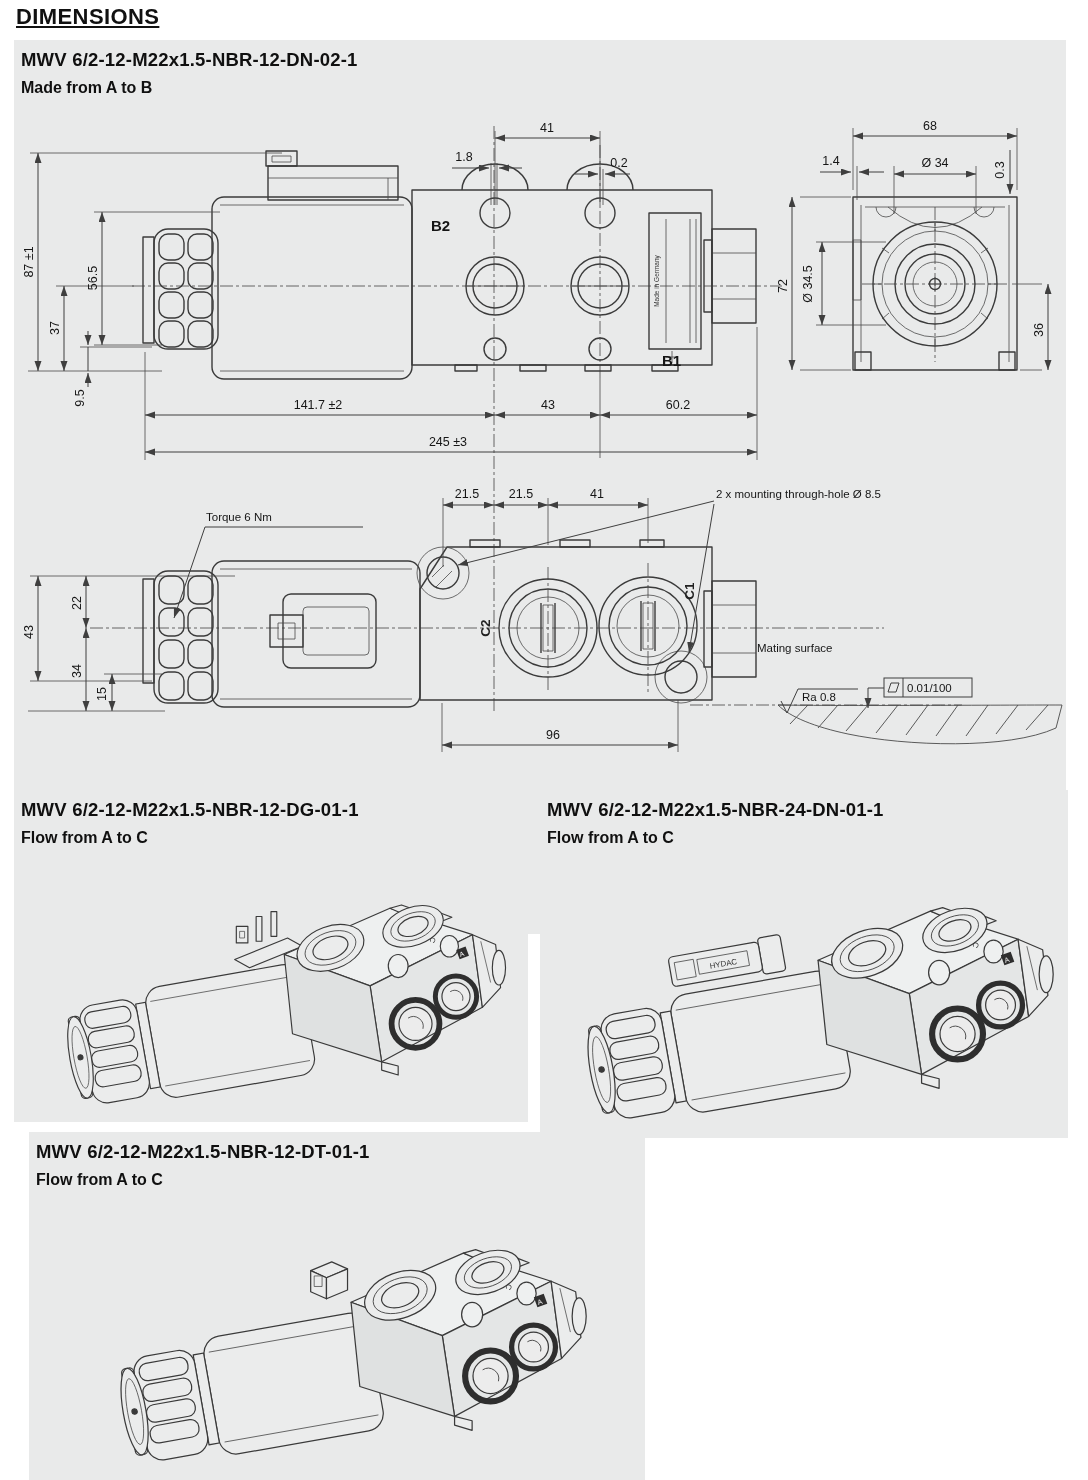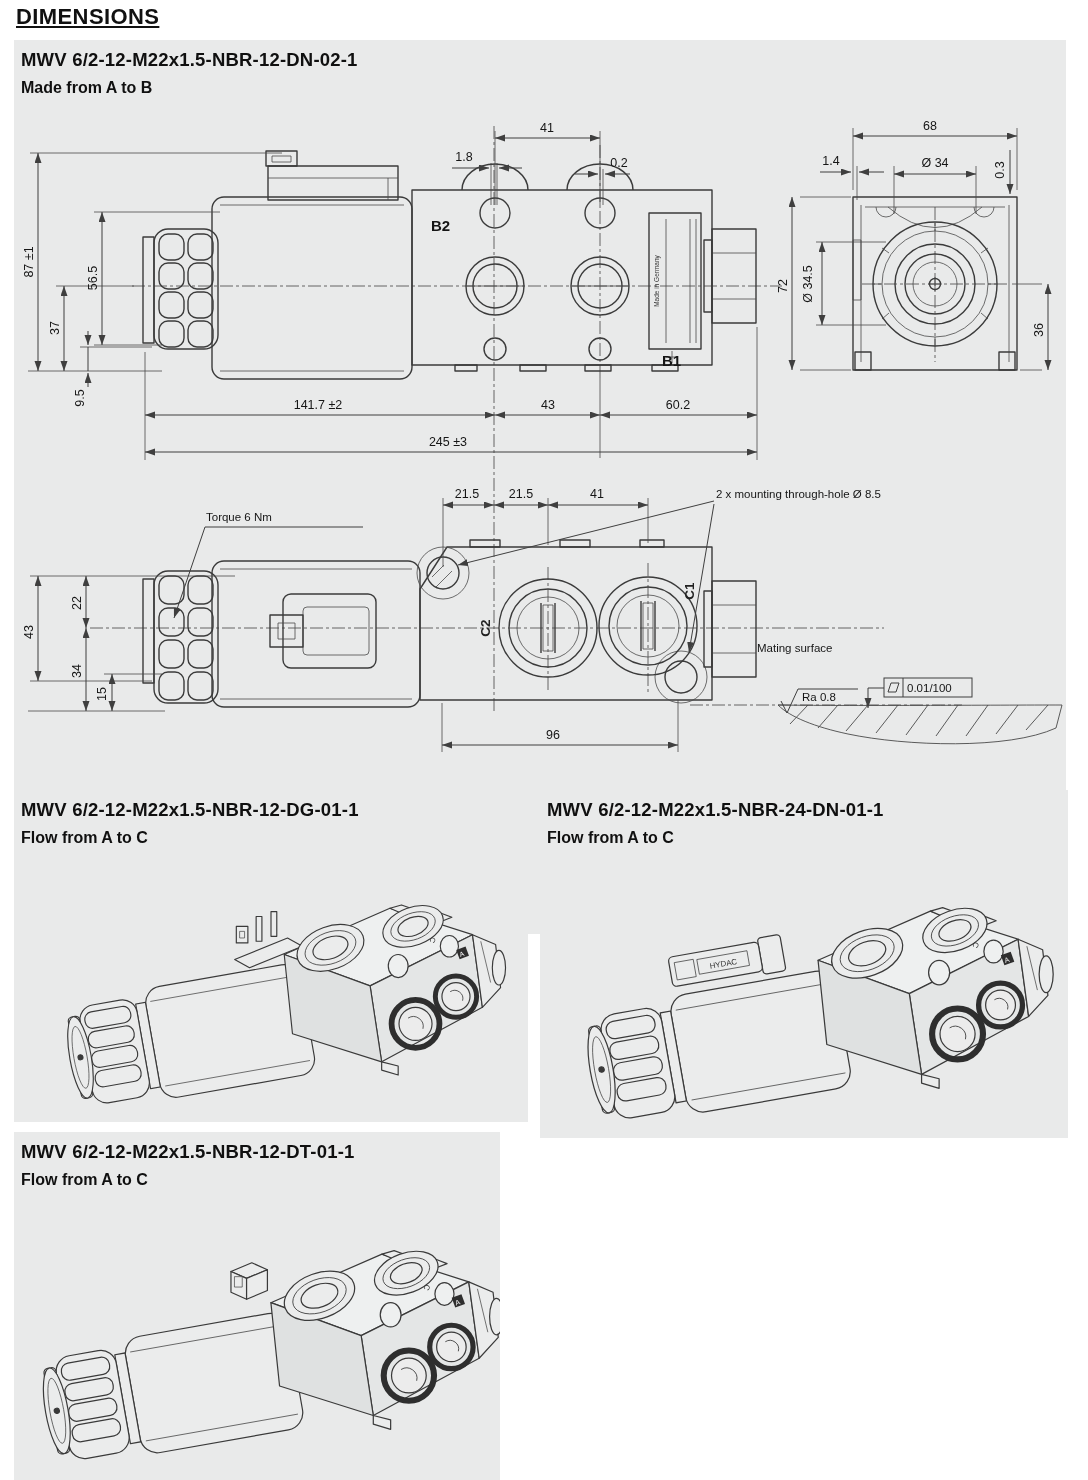--- a/index.html
+++ b/index.html
@@ -456,21 +456,21 @@
         <path d="M414,242 L414,252 L434,258 L434,247 Z"></path>
         <rect x="506" y="104" width="12" height="12" transform="rotate(-20 512 110)" fill="#2e2e2e" stroke="none"></rect>
         <text x="508" y="114" font-size="8" transform="rotate(-20 512 110)" fill="#fff" stroke="none">A</text>
         <text x="478" y="96" font-size="9" transform="rotate(115 478 92)" fill="#333" stroke="none">C</text>
       </g>
     </g>
   </svg>
     </div>
 </section>
 
-<section class="panel" style="left:14px; top:1132px; width:486px; height:348px;">
+<section class="panel" style="left:29px; top:1132px; width:616px; height:348px;">
   <div class="model-title">MWV 6/2-12-M22x1.5-NBR-12-DT-01-1</div>
   <div class="flow-title">Flow from A to C</div>
   <div class="iso-slot" style="top:72px; height:272px;" data-variant="dt">
       <svg class="iso" width="100%" height="100%" viewBox="0 0 560 310" preserveAspectRatio="xMidYMid meet" data-variant="dt">
     <g class="iso-root" fill="#ebecec">
 
       <g transform="rotate(-10 200 210)">
         <rect x="136" y="142" width="190" height="136" rx="20"></rect>
         <path d="M142,158 H320 M142,262 H320" stroke-width=".8" fill="none"></path>
         <rect x="124" y="158" width="12" height="104"></rect>

